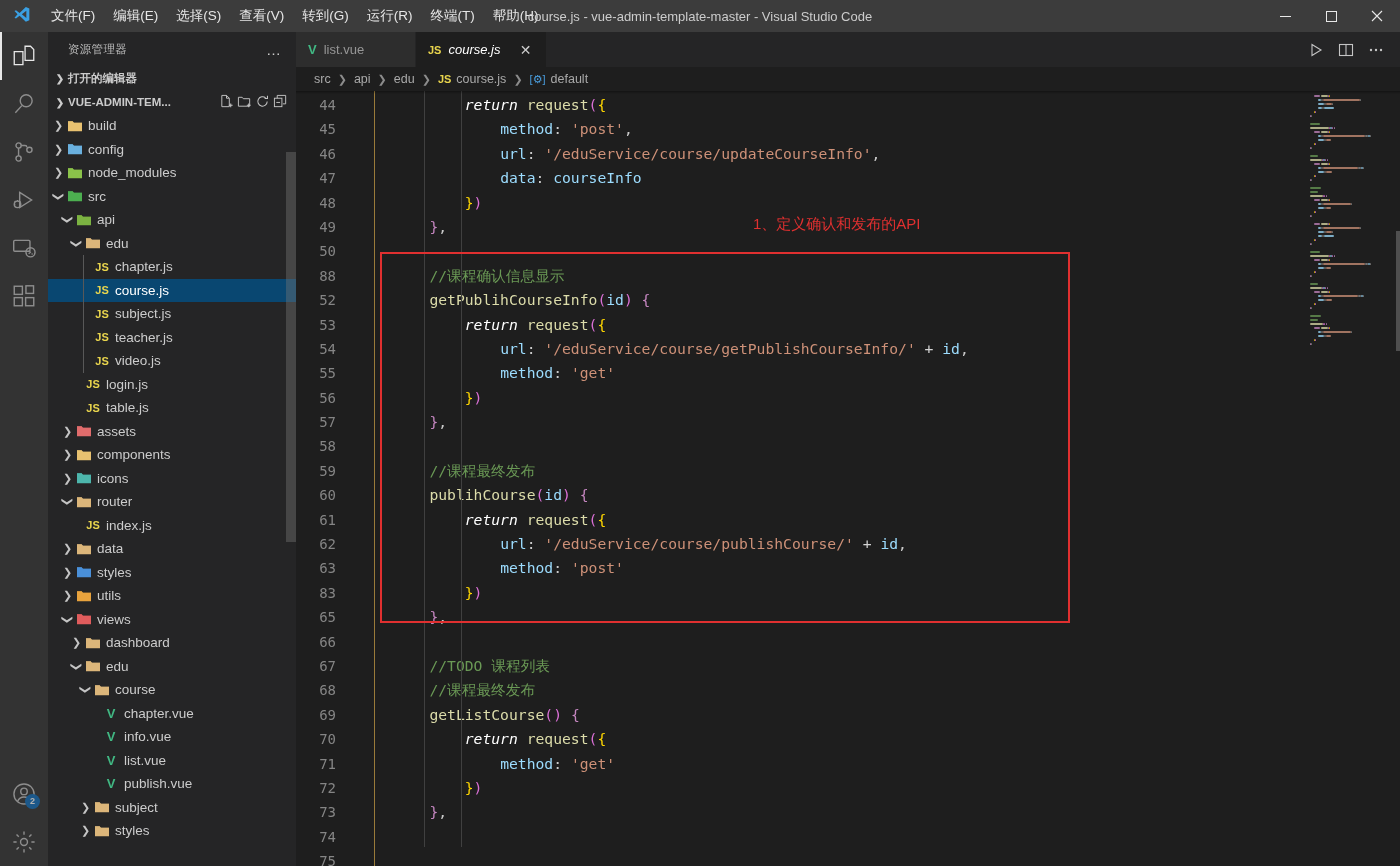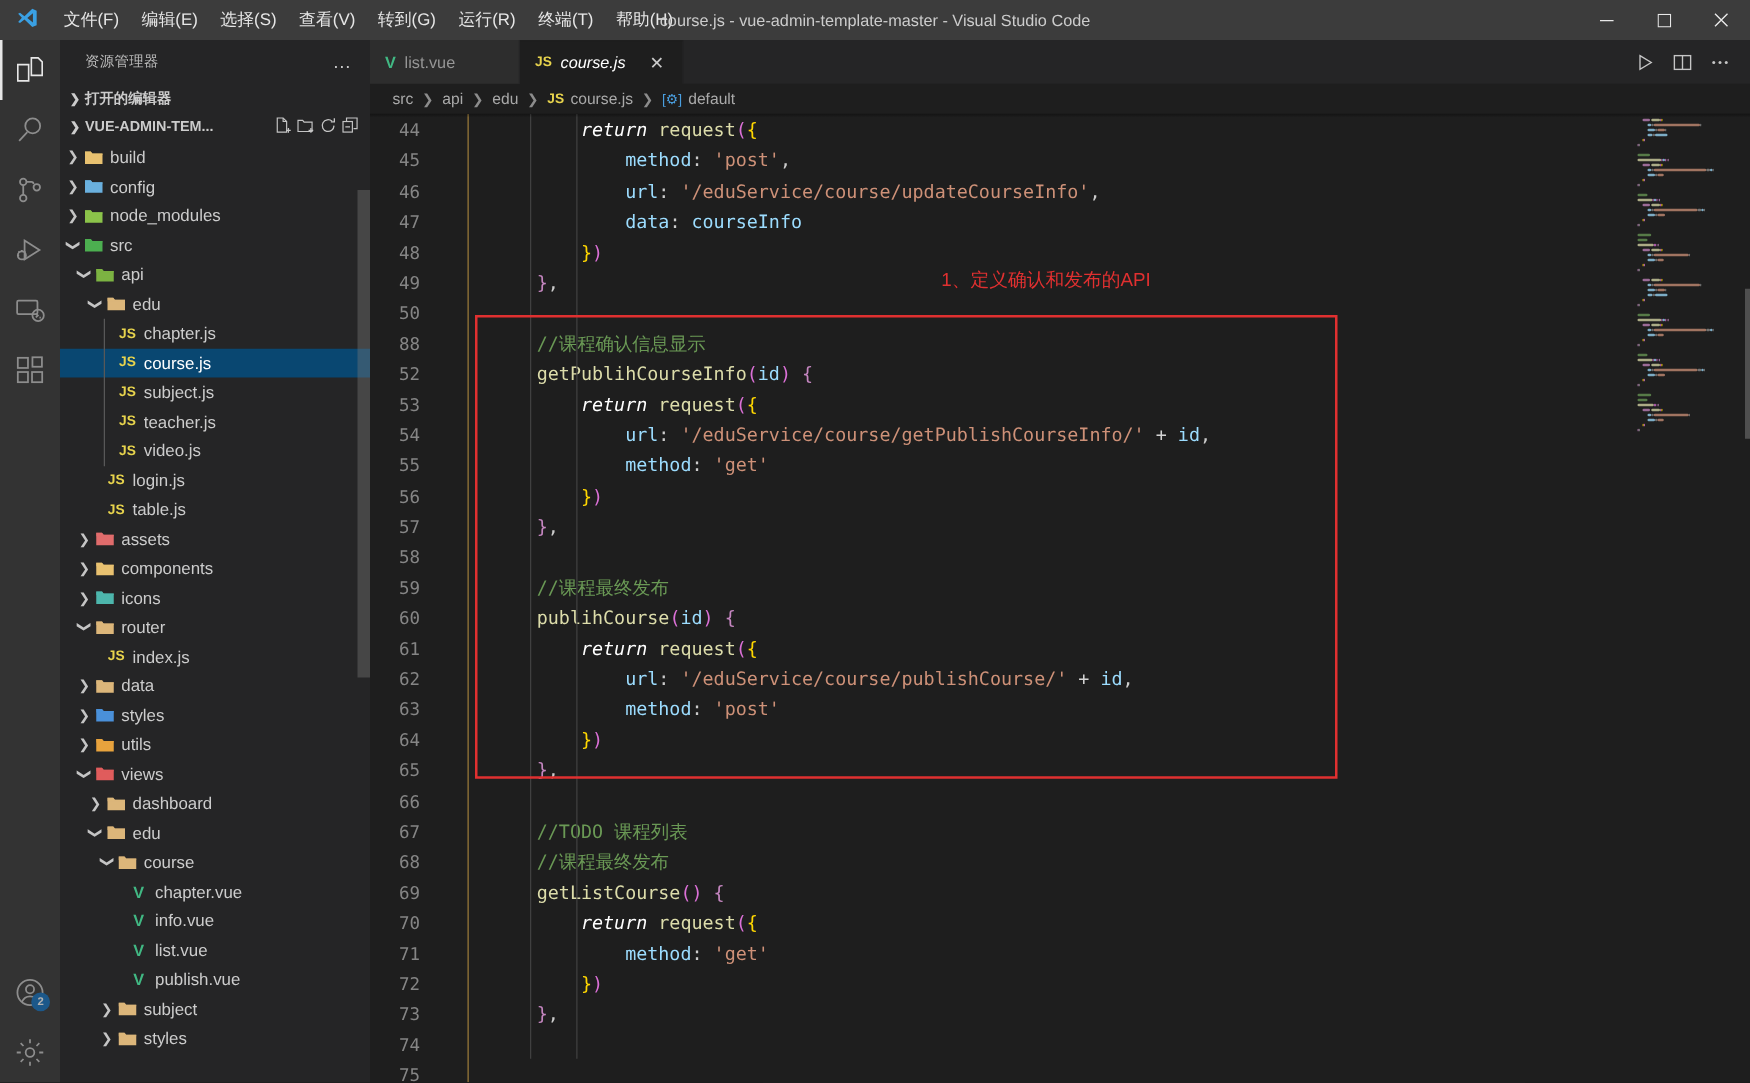--- a/index.html
+++ b/index.html
@@ -636,21 +636,21 @@
             <div>54</div>
             <div>55</div>
             <div>56</div>
             <div>57</div>
             <div>58</div>
             <div>59</div>
             <div>60</div>
             <div>61</div>
             <div>62</div>
             <div>63</div>
-            <div>64</div>
+            <div>83</div>
             <div>65</div>
             <div>66</div>
             <div>67</div>
             <div>68</div>
             <div>69</div>
             <div>70</div>
             <div>71</div>
             <div>72</div>
             <div>73</div>
             <div>74</div>

